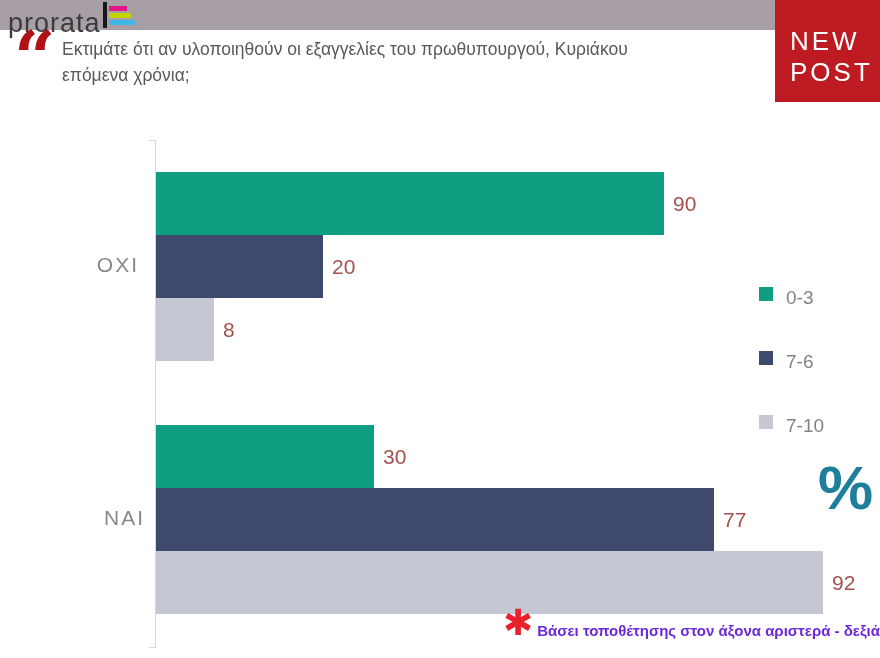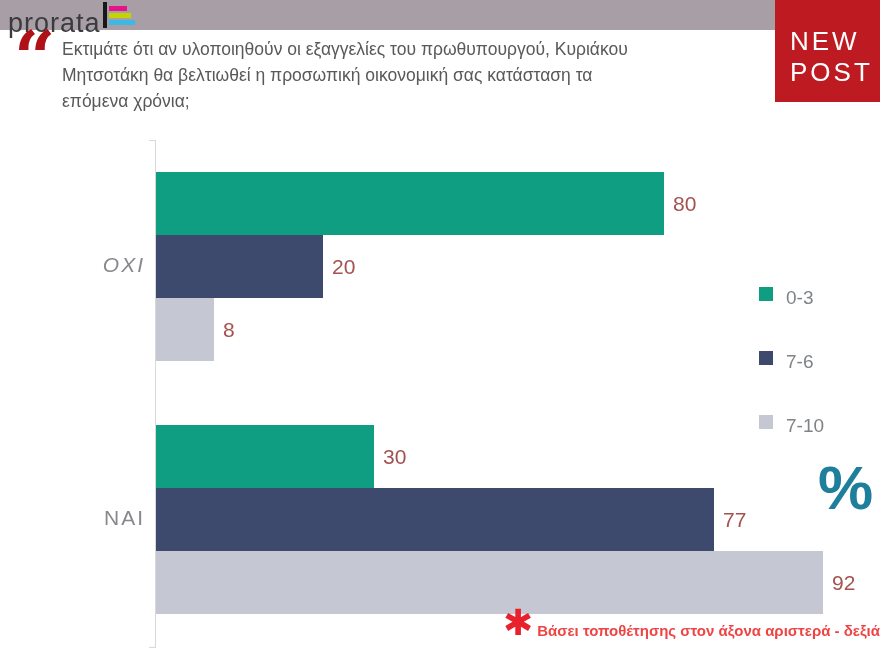--- a/index.html
+++ b/index.html
@@ -75,21 +75,21 @@
   .bar-gray  { background: #c5c8d2; }
   .bar-value {
     margin-left: 9px;
     color: #a3524f; font-size: 21px; font-weight: 400;
   }
 
   .cat-label {
     position: absolute; width: 110px; text-align: right;
     color: #86888c; font-size: 21px; letter-spacing: 2px;
   }
-  .cat-oxi { left: 35px; top: 253px; font-style: italic; }
+  .cat-oxi { left: 29px; top: 253px; }
   .cat-nai { left: 35px; top: 506px; }
 
   
   .legend {
     position: absolute; left: 759px; top: 287px;
   }
   .legend-item {
     display: flex; align-items: flex-start; margin-bottom: 44px; height: 20px;
   }
   .legend-swatch { width: 14px; height: 14px; margin-right: 13px; }
@@ -103,21 +103,21 @@
   
   .footnote {
     position: absolute; left: 503px; top: 608px;
     display: flex; align-items: flex-start;
   }
   .footnote-asterisk {
     color: #e8212d; font-size: 36px; line-height: 30px; font-weight: bold;
     margin-right: 4px;
   }
   .footnote-text {
-    color: #ef4444; font-size: 15px; font-weight: bold; margin-top: 14px;
+    color: #6d28d9; font-size: 15px; font-weight: bold; margin-top: 14px;
   }
 </style>
 </head>
 <body>
 
 <div class="header-bar">
   <span class="brand-text">prorata</span>
   <div class="brand-divider"></div>
   <div class="brand-stripes">
     <div class="stripe stripe-1"></div>
@@ -128,36 +128,35 @@
 
 <div class="newpost-box">
   <div>NEW</div>
   <div>POST</div>
 </div>
 
 <div class="question-block">
   <span class="quote-icon">“</span>
   <div class="question-lines">
     <div>Εκτιμάτε ότι αν υλοποιηθούν οι εξαγγελίες του πρωθυπουργού, Κυριάκου</div>
-    <div>Μητσοτάκη θα βελτιωθεί η προσωπική οικονομική σας κατάσταση τα</div>
     <div>επόμενα χρόνια;</div>
   </div>
 </div>
 
 <div class="axis-line">
   <div class="axis-tick tick-top"></div>
   <div class="axis-tick tick-bottom"></div>
 </div>
 
 <div class="cat-label cat-oxi">ΟΧΙ</div>
 <div class="cat-label cat-nai">ΝΑΙ</div>
 
 <div class="bar-row" style="top:172px">
   <div class="bar bar-green" style="width: 508px;"></div>
-  <span class="bar-value">80</span>
+  <span class="bar-value">90</span>
 </div>
 <div class="bar-row" style="top:235px">
   <div class="bar bar-navy" style="width: 167px;"></div>
   <span class="bar-value">20</span>
 </div>
 <div class="bar-row" style="top:298px">
   <div class="bar bar-gray" style="width: 58px;"></div>
   <span class="bar-value">8</span>
 </div>
 

